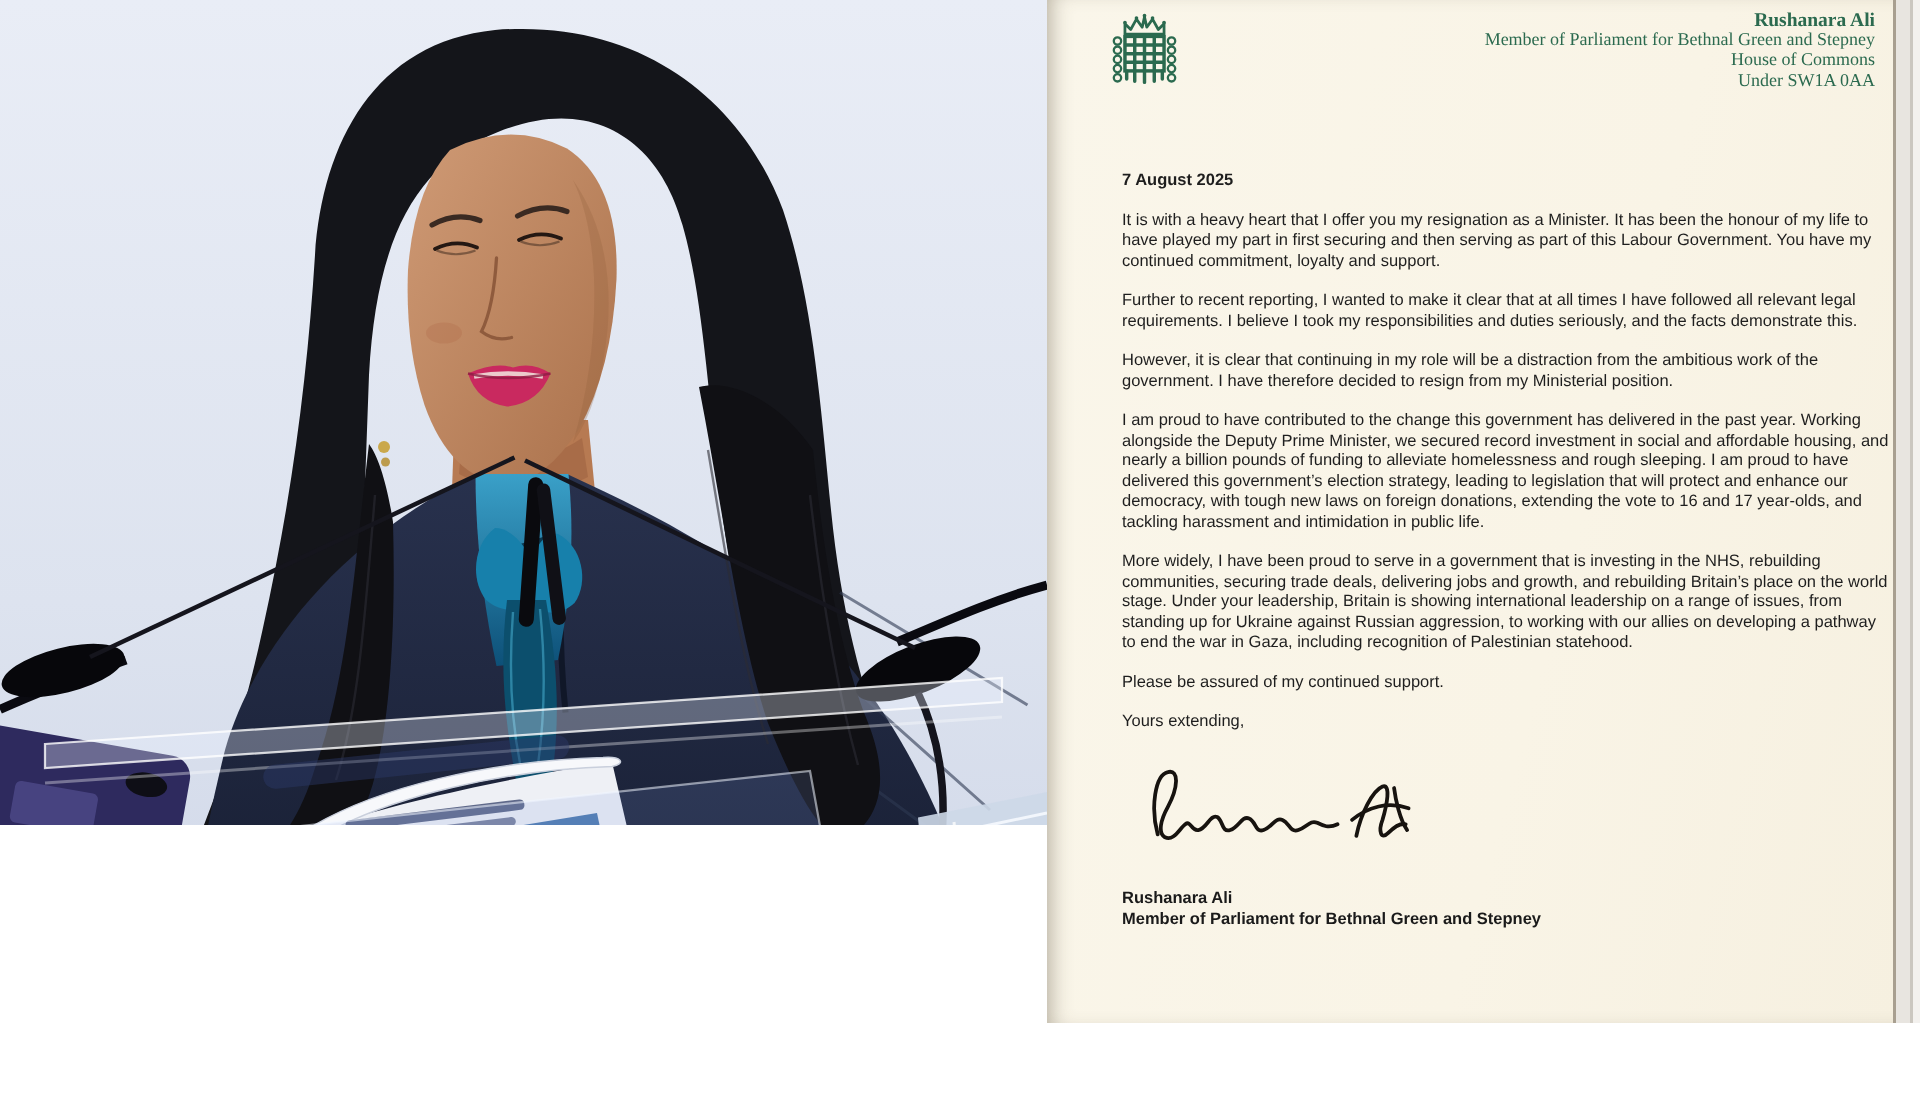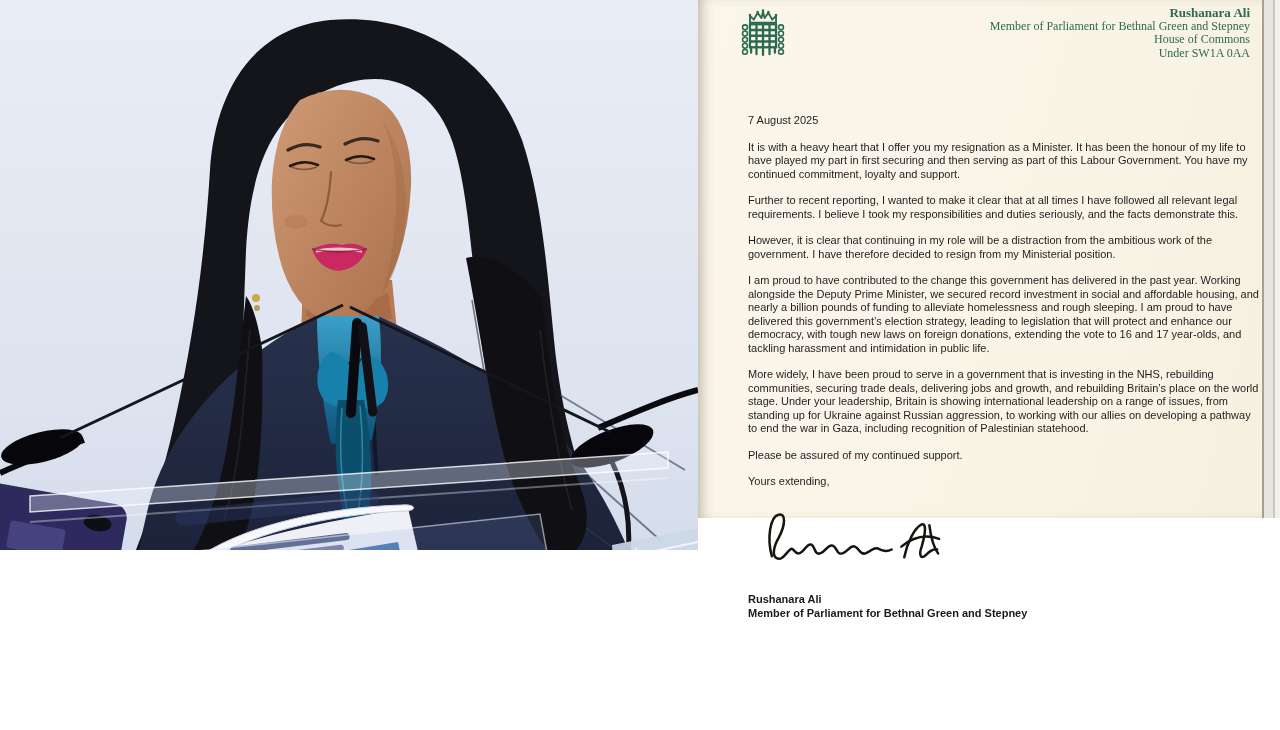--- a/index.html
+++ b/index.html
@@ -2,34 +2,34 @@
 <html><head>
 <meta charset="utf-8">
 <style>
   html,body{margin:0;padding:0;background:#000;}
   .app{position:relative;width:1280px;height:730px;overflow:hidden;background:#fff;
        font-family:"Liberation Sans",sans-serif;display:flex;}
   
   .photo-panel{position:relative;width:698px;height:550px;flex:0 0 698px;overflow:hidden;}
   .photo-panel svg{display:block;}
   
-  .letter-panel{position:relative;width:582px;height:518px;flex:0 0 582px;background:#f0abfc;}
+  .letter-panel{position:relative;width:582px;height:682px;flex:0 0 582px;background:#f0abfc;}
   .paper{position:absolute;left:0;top:0;bottom:0;width:564px;
          background:linear-gradient(105deg,#faf6ea 0%,#f9f4e6 60%,#f6f0e0 100%);
          box-shadow:inset 10px 0 14px -8px rgba(90,80,60,.45);}
   .paper-edge{position:absolute;left:564px;top:0;bottom:0;width:18px;
          background:linear-gradient(to right,#a89f90 0 2px,#e8e5e0 2px 11px,#cbc7c0 11px 13px,#f3f1ee 13px 18px);}
   .letterhead{display:flex;justify-content:space-between;align-items:flex-start;
               padding:6px 12px 0 42px;}
   .address{margin-top:0;text-align:right;font-family:"Liberation Serif",serif;
            color:#2b6a4f;font-size:12px;line-height:13.5px;}
   .addr-name{font-weight:bold;font-size:13px;}
   .letter-body{width:512px;margin-left:50px;color:#1e1e1e;font-size:11px;line-height:13.5px;}
   .letter-body p{margin:0 0 13px 0;}
-  .date{margin-top:50px !important;font-weight:normal;}
+  .date{margin-top:50px !important;font-weight:bold;}
   .signature{display:block;margin:17px 0 0 8px;}
   .letter-footer{margin-top:28px;font-weight:bold;font-size:11px;line-height:14px;color:#1a1a1a;}
   .goldman-serif{font-family:"Liberation Serif",serif;font-weight:bold;}
   .sign-sans{font-family:"Liberation Sans",sans-serif;font-weight:bold;letter-spacing:-1px;}
 </style>
 </head>
 <body>
 
 <div class="app">
 

